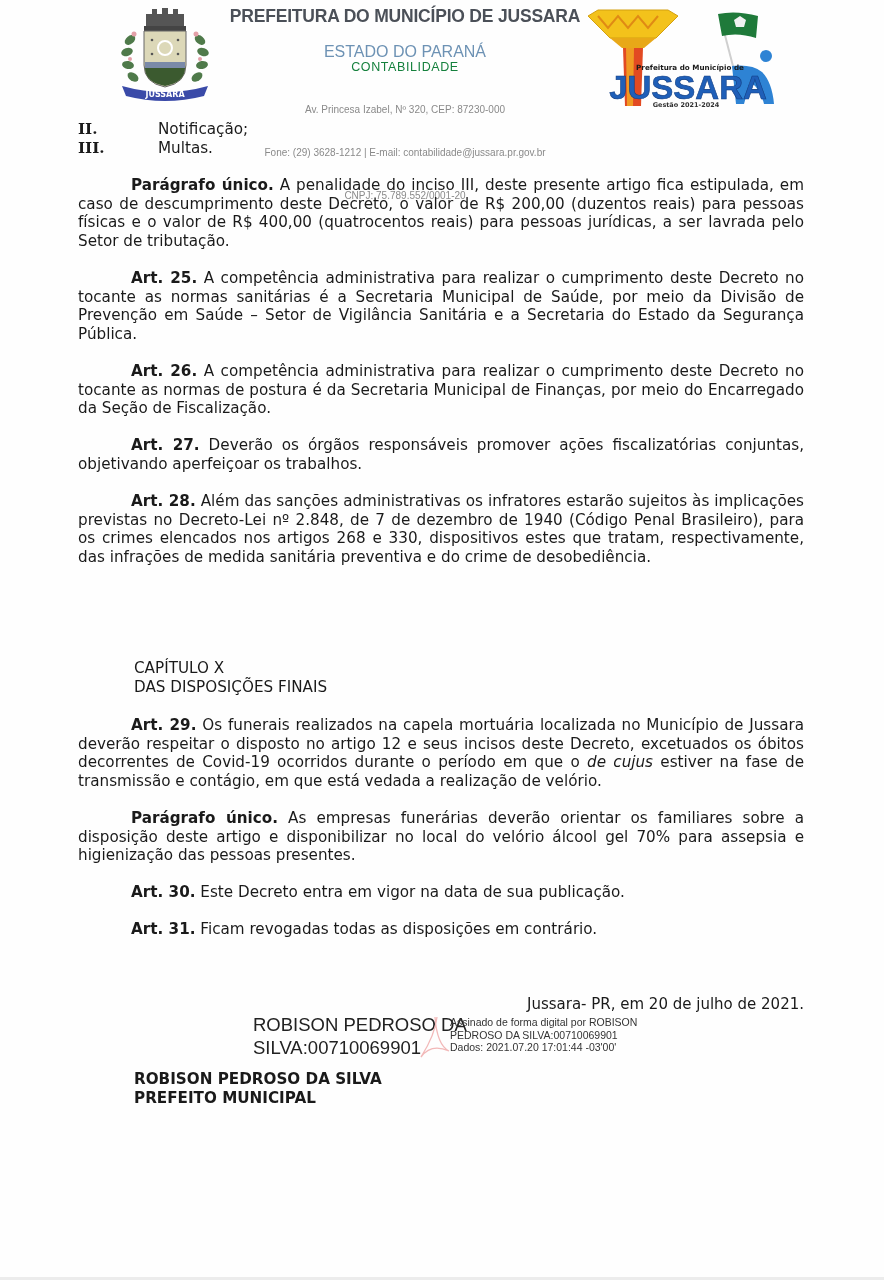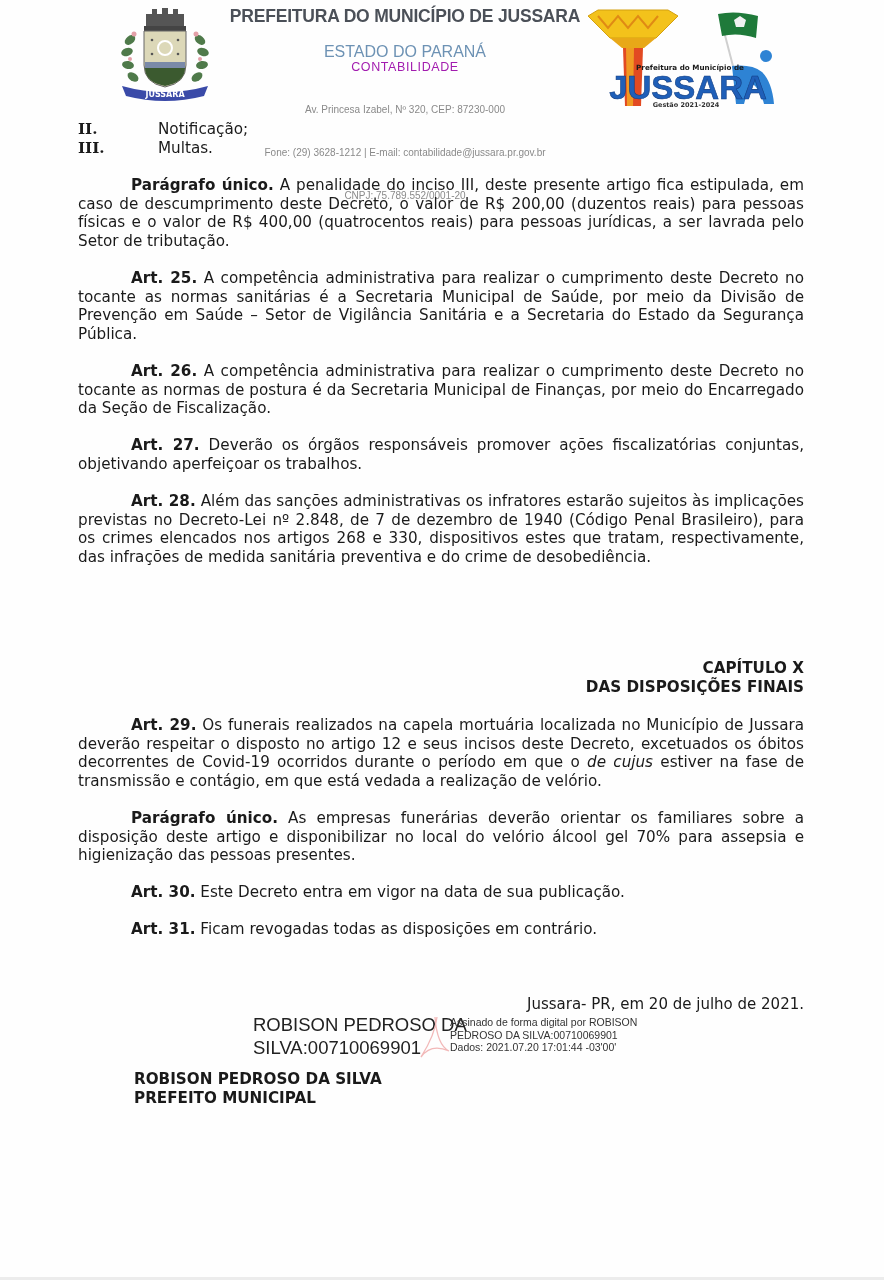--- a/index.html
+++ b/index.html
@@ -5,34 +5,34 @@
   * { box-sizing: border-box; margin: 0; padding: 0; }
   html, body { width: 884px; height: 1280px; background: #fefefe; overflow: hidden; }
   body { position: relative; font-family: "DejaVu Sans", sans-serif; color: #1a1a1a; }
 
   
   .header { position: absolute; left: 112px; top: 0; width: 662px; height: 108px; }
   .crest { position: absolute; left: 4px; top: 4px; width: 98px; height: 100px; }
   .header-text { position: absolute; left: 108px; top: 5px; width: 370px; text-align: center; font-family: "Liberation Sans", sans-serif; }
   .h-title { font-size: 17.5px; font-weight: bold; color: #4b5058; letter-spacing: -0.2px; line-height: 22px; white-space: nowrap; }
   .h-state { font-size: 16px; color: #6d92b4; line-height: 17px; margin-top: 16px; }
-  .h-dept { font-size: 12.5px; color: #a21caf; letter-spacing: 0.6px; line-height: 14px; }
+  .h-dept { font-size: 12.5px; color: #15803d; letter-spacing: 0.6px; line-height: 14px; }
   .h-line { font-size: 10px; color: #8a8a8a; line-height: 15px; white-space: nowrap; margin-top: 28px; }
   .logo-right { position: absolute; left: 474px; top: 4px; width: 190px; height: 104px; }
 
   
   .doc { position: absolute; left: 78px; top: 0; width: 726px; font-size: 15.2px; line-height: 18.6px; }
   .p { position: absolute; left: 0; width: 726px; text-align: justify; text-align-last: left; }
   .indent { text-indent: 53px; }
   .roman-list { position: absolute; left: 0; top: 120px; width: 726px; }
   .roman-row { display: flex; height: 18.6px; }
   .roman-num { width: 80px; text-align: left; padding-right: 30px; font-family: "DejaVu Serif", serif; font-weight: bold; }
   .roman-text { }
   b { font-weight: bold; }
-  .chapter { position: absolute; left: 0; width: 726px; text-align: right; font-weight: bold; }
+  .chapter { position: absolute; left: 0; width: 726px; text-align: left; font-weight: normal; }
 
   
   .date-line { position: absolute; left: 78px; top: 995px; width: 726px; text-align: right; font-size: 15px; padding-left: 56px; }
   .sig-block { position: absolute; left: 253px; top: 1013px; width: 400px; height: 50px; }
   .sig-name { position: absolute; left: 0; top: 0; font-family: "Liberation Sans", sans-serif; font-size: 18.5px; line-height: 23px; color: #222; white-space: nowrap; }
   .sig-details { position: absolute; left: 197px; top: 3px; font-family: "Liberation Sans", sans-serif; font-size: 10.5px; line-height: 12.5px; color: #333; white-space: nowrap; }
   .sig-mark { position: absolute; left: 162px; top: 0; width: 40px; height: 50px; }
   .signer { position: absolute; left: 78px; top: 1070px; width: 726px; text-align: left; font-weight: bold; font-size: 15.2px; line-height: 18.6px; padding-left: 56px; }
   .bottom-rule { position: absolute; left: 0; top: 1277px; width: 884px; height: 3px; background: #ececec; }
 </style>

